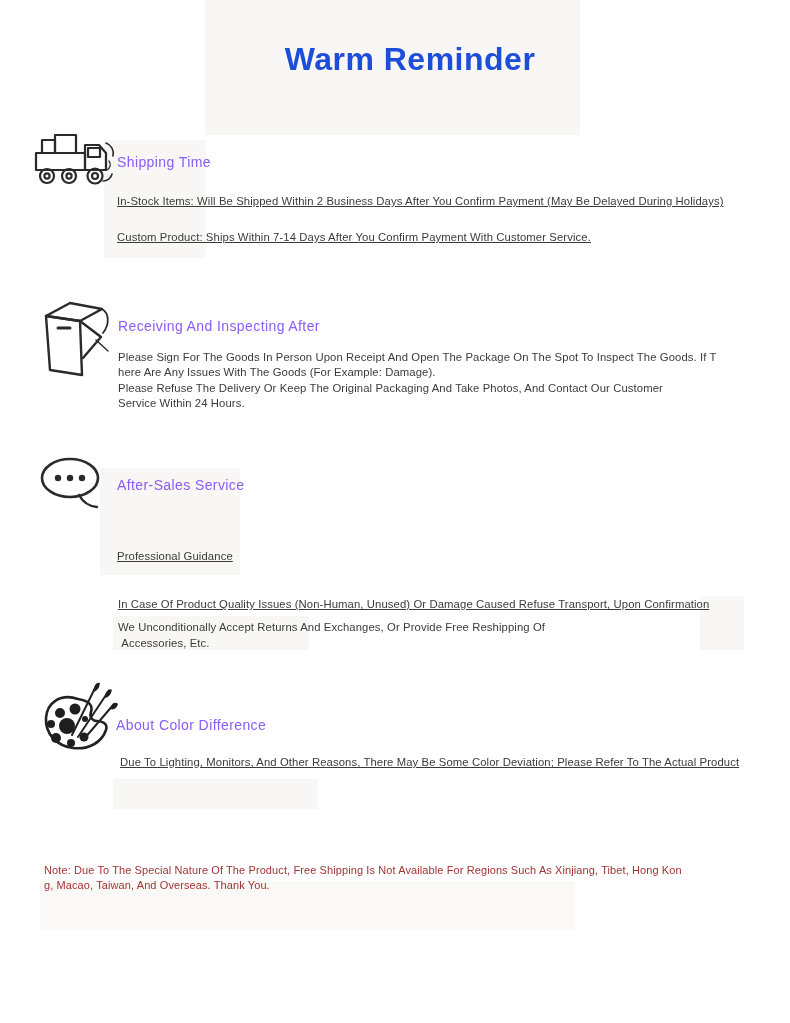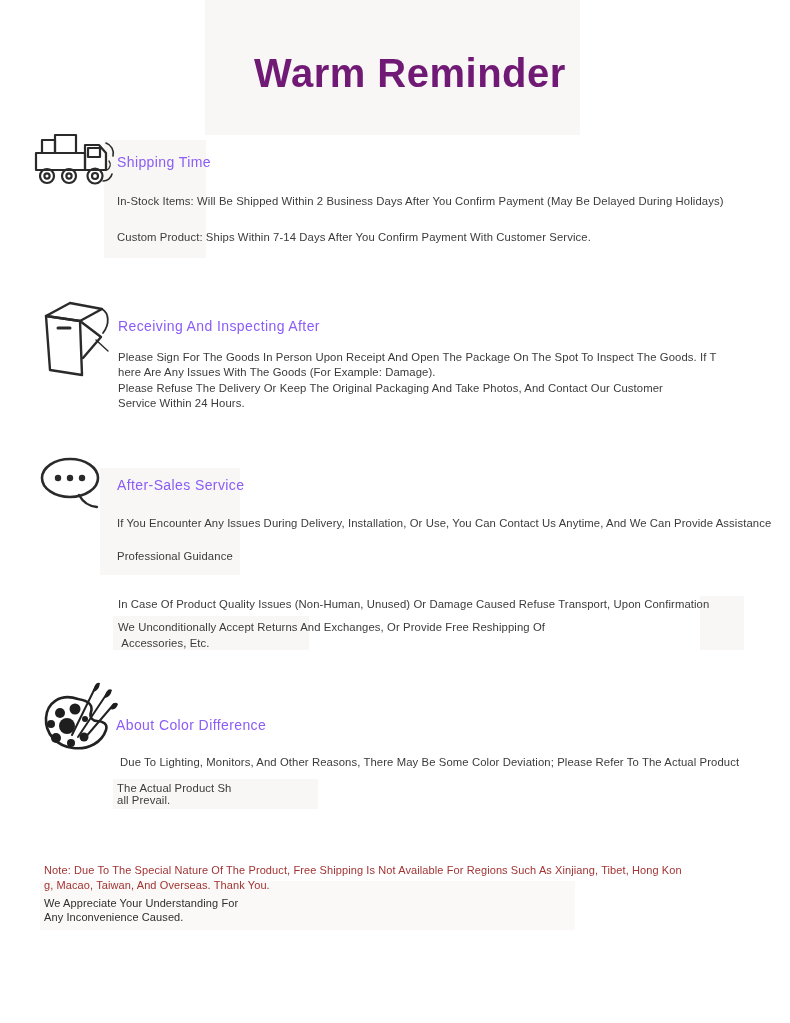--- a/index.html
+++ b/index.html
@@ -4,35 +4,35 @@
 <style>
   html,body{
     margin:0;padding:0;width:790px;height:1023px;overflow:hidden;
     background:#ffffff;
     font-family:"Liberation Sans","DejaVu Sans",sans-serif;
   }
   .stage{position:relative;width:790px;height:1023px;overflow:hidden;}
   .patch{position:absolute;background:#f8f7f5;z-index:0;}
   .patch.warm{background:#faf9f7;}
   .title{
-    position:absolute;left:30px;top:51px;width:760px;
-    text-align:center;font-size:40px;font-weight:bold;color:#701a75;
+    position:absolute;left:30px;top:41px;width:760px;
+    text-align:center;font-size:32px;font-weight:bold;color:#1d4ed8;
     letter-spacing:0.5px;z-index:2;
   }
   .icon{position:absolute;z-index:2;color:#2a2a2a;}
   .icon svg{display:block;}
   .heading{
     position:absolute;font-size:14px;color:#8b5cf6;letter-spacing:0.4px;
     white-space:nowrap;z-index:2;
   }
   .body-text{
     position:absolute;font-size:11.3px;color:#3b3b3b;letter-spacing:0.1px;
     white-space:pre-wrap;line-height:15px;z-index:2;
   }
-  .nowrap{white-space:nowrap;}
+  .nowrap{white-space:nowrap;text-decoration:underline;}
   .tight{line-height:11.5px;}
   .note-red{
     position:absolute;font-size:11px;color:#a23434;letter-spacing:0.1px;
     white-space:pre-wrap;line-height:14.5px;z-index:2;
   }
   .note-dark{
     position:absolute;font-size:11px;color:#2e2e2e;letter-spacing:0.1px;
     white-space:pre-wrap;line-height:14px;z-index:2;
   }
 </style>
@@ -92,21 +92,20 @@
   <span class="icon" style="left:39px;top:455px;">
     <svg width="70" height="56" viewBox="0 0 70 56" fill="none" stroke="#2a2a2a" stroke-width="2.6" stroke-linecap="round">
       <ellipse cx="31" cy="23" rx="28" ry="19"></ellipse>
       <circle cx="19" cy="23" r="3.2" fill="#2a2a2a" stroke="none"></circle>
       <circle cx="31" cy="23" r="3.2" fill="#2a2a2a" stroke="none"></circle>
       <circle cx="43" cy="23" r="3.2" fill="#2a2a2a" stroke="none"></circle>
       <path d="M40 40 Q46 51 58 52" fill="none" stroke-width="2.4"></path>
     </svg>
   </span>
   <div class="heading" style="left:117px;top:477px;">After-Sales Service</div>
-  <div class="body-text nowrap" style="left:117px;top:516px;">If You Encounter Any Issues During Delivery, Installation, Or Use, You Can Contact Us Anytime, And We Can Provide Assistance</div>
   <div class="body-text nowrap" style="left:117px;top:549px;">Professional Guidance</div>
   <div class="body-text nowrap" style="left:118px;top:597px;">In Case Of Product Quality Issues (Non-Human, Unused) Or Damage Caused Refuse Transport, Upon Confirmation</div>
   <div class="body-text" style="left:118px;top:620px;width:660px;line-height:15.5px;">We Unconditionally Accept Returns And Exchanges, Or Provide Free Reshipping Of
  Accessories, Etc.</div>
 
   <span class="icon" style="left:40px;top:679px;">
     <svg width="78" height="75" viewBox="0 0 78 75" fill="none" stroke="#222222" stroke-width="2.6" stroke-linejoin="round" stroke-linecap="round">
       <path d="M38 20 C20 14 7 24 6 39 C5 55 17 67 33 69 C49 71 62 63 66 51 C68 45 63 42 57 42 C53 42 49 39 51 33 C53 27 50 22 38 20 Z"></path>
       <g fill="#1e1e1e" stroke="none">
         <circle cx="20" cy="34" r="5"></circle>
@@ -125,21 +124,17 @@
       </g>
       <g fill="#1e1e1e" stroke="none">
         <path d="M53 13 Q55 2 60 4 Q59 12 53 13 Z"></path>
         <path d="M64 19 Q67 8 72 11 Q70 19 64 19 Z"></path>
         <path d="M70 30 Q74 21 78 25 Q76 32 70 30 Z"></path>
       </g>
     </svg>
   </span>
   <div class="heading" style="left:116px;top:717px;">About Color Difference</div>
   <div class="body-text nowrap" style="left:120px;top:755px;text-align:center;">Due To Lighting, Monitors, And Other Reasons, There May Be Some Color Deviation; Please Refer To The Actual Product</div>
-  <div class="body-text tight" style="left:117px;top:783px;width:300px;">The Actual Product Sh
-all Prevail.</div>
 
   <div class="note-red" style="left:44px;top:863px;width:730px;">Note: Due To The Special Nature Of The Product, Free Shipping Is Not Available For Regions Such As Xinjiang, Tibet, Hong Kon
 g, Macao, Taiwan, And Overseas. Thank You.</div>
-  <div class="note-dark" style="left:44px;top:896px;width:400px;">We Appreciate Your Understanding For
-Any Inconvenience Caused.</div>
 
 </div>
 
 </body></html>

